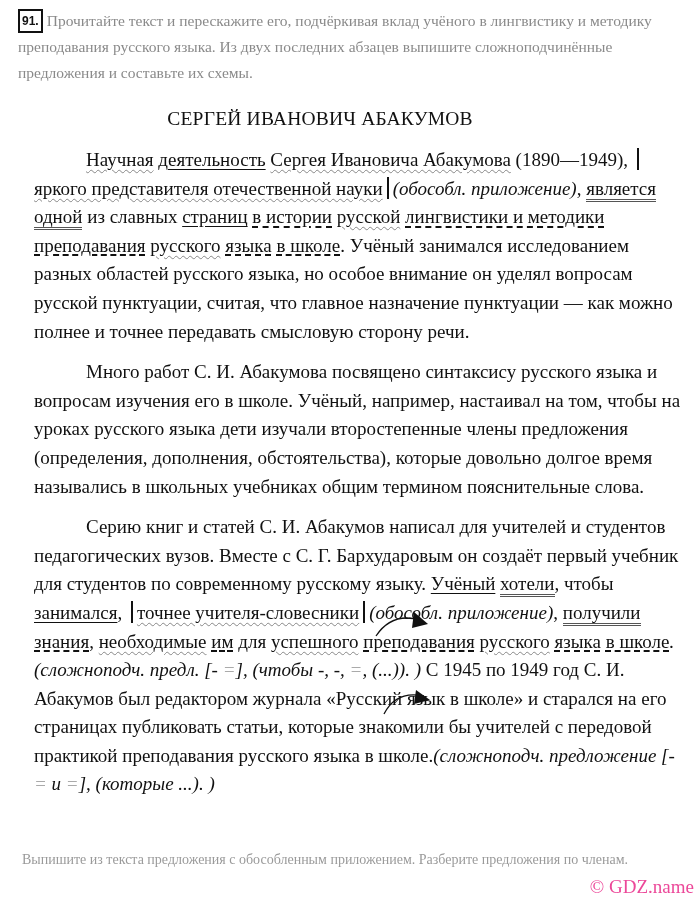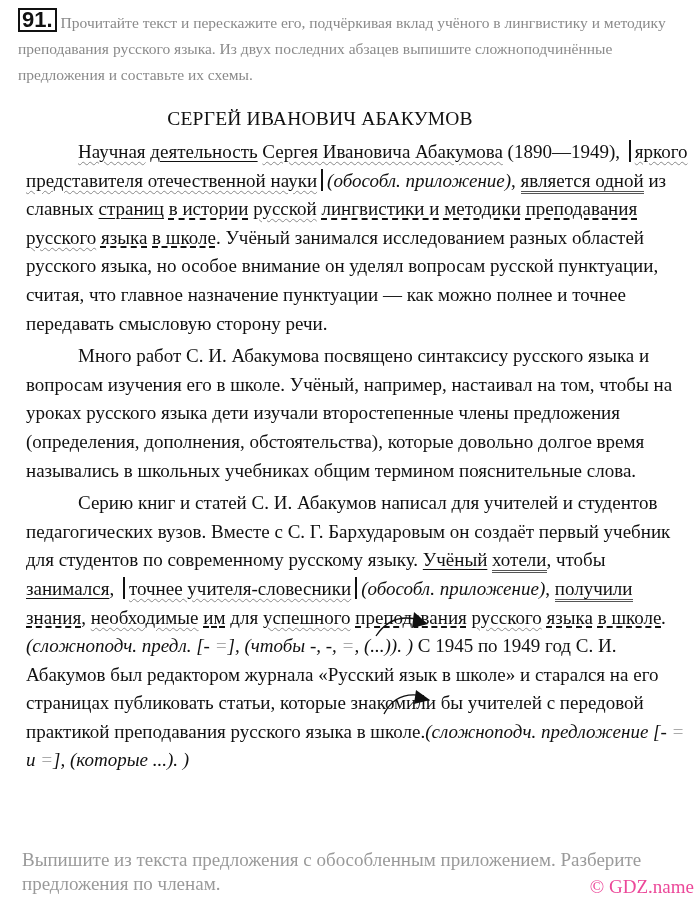--- a/index.html
+++ b/index.html
@@ -7,43 +7,43 @@
     width: 700px; height: 906px; position: relative; overflow: hidden;
     font-family: "Liberation Serif", serif; color: #111;
   }
   .task {
     position: absolute; left: 18px; top: 8px; width: 670px;
     font-size: 15.5px; line-height: 26px; color: #8a8a8a;
   }
   .num-box {
     display: inline-block; border: 2px solid #111; color: #111;
     font-family: "Liberation Sans", sans-serif; font-weight: bold;
-    font-size: 22px; line-height: 20px; padding: 0 2px; margin-right: 4px;
+    font-size: 12px; line-height: 20px; padding: 0 2px; margin-right: 4px;
     vertical-align: 1px;
   }
   .title {
     position: absolute; left: 0; top: 108px; width: 640px; text-align: center;
     font-size: 19.5px; letter-spacing: 0.2px; color: #111;
   }
   .body {
     position: absolute; left: 22px; top: 134px; width: 672px;
     font-size: 19px; line-height: 28.6px; color: #111;
   }
-  .body p { margin: 4px; }
+  .body p { margin: 12px; }
   .indent { text-indent: 52px; }
   .subj { text-decoration: underline; text-decoration-thickness: 1px; text-underline-offset: 3px; }
   .pred { border-bottom: 3px double #555; }
   .obj { text-decoration: underline dashed; text-underline-offset: 3px; }
   .attr { text-decoration: underline wavy #888; text-decoration-thickness: 1px; text-underline-offset: 3px; }
   .note { font-style: italic; }
   .bar { display: inline-block; width: 2px; height: 22px; background: #111; vertical-align: -4px; margin: 0 4px; }
   .gray { color: #aaa; }
   .footer-task {
     position: absolute; left: 22px; top: 848px; width: 670px;
-    font-size: 19px; line-height: 24px; color: #9a9a9a;
+    font-size: 14px; line-height: 24px; color: #9a9a9a;
   }
   .watermark {
     position: absolute; right: 6px; top: 876px;
     font-size: 19px; color: #ec4899;
   }
   svg.arc { position: absolute; overflow: visible; }
 </style>
 </head>
 <body>
 

